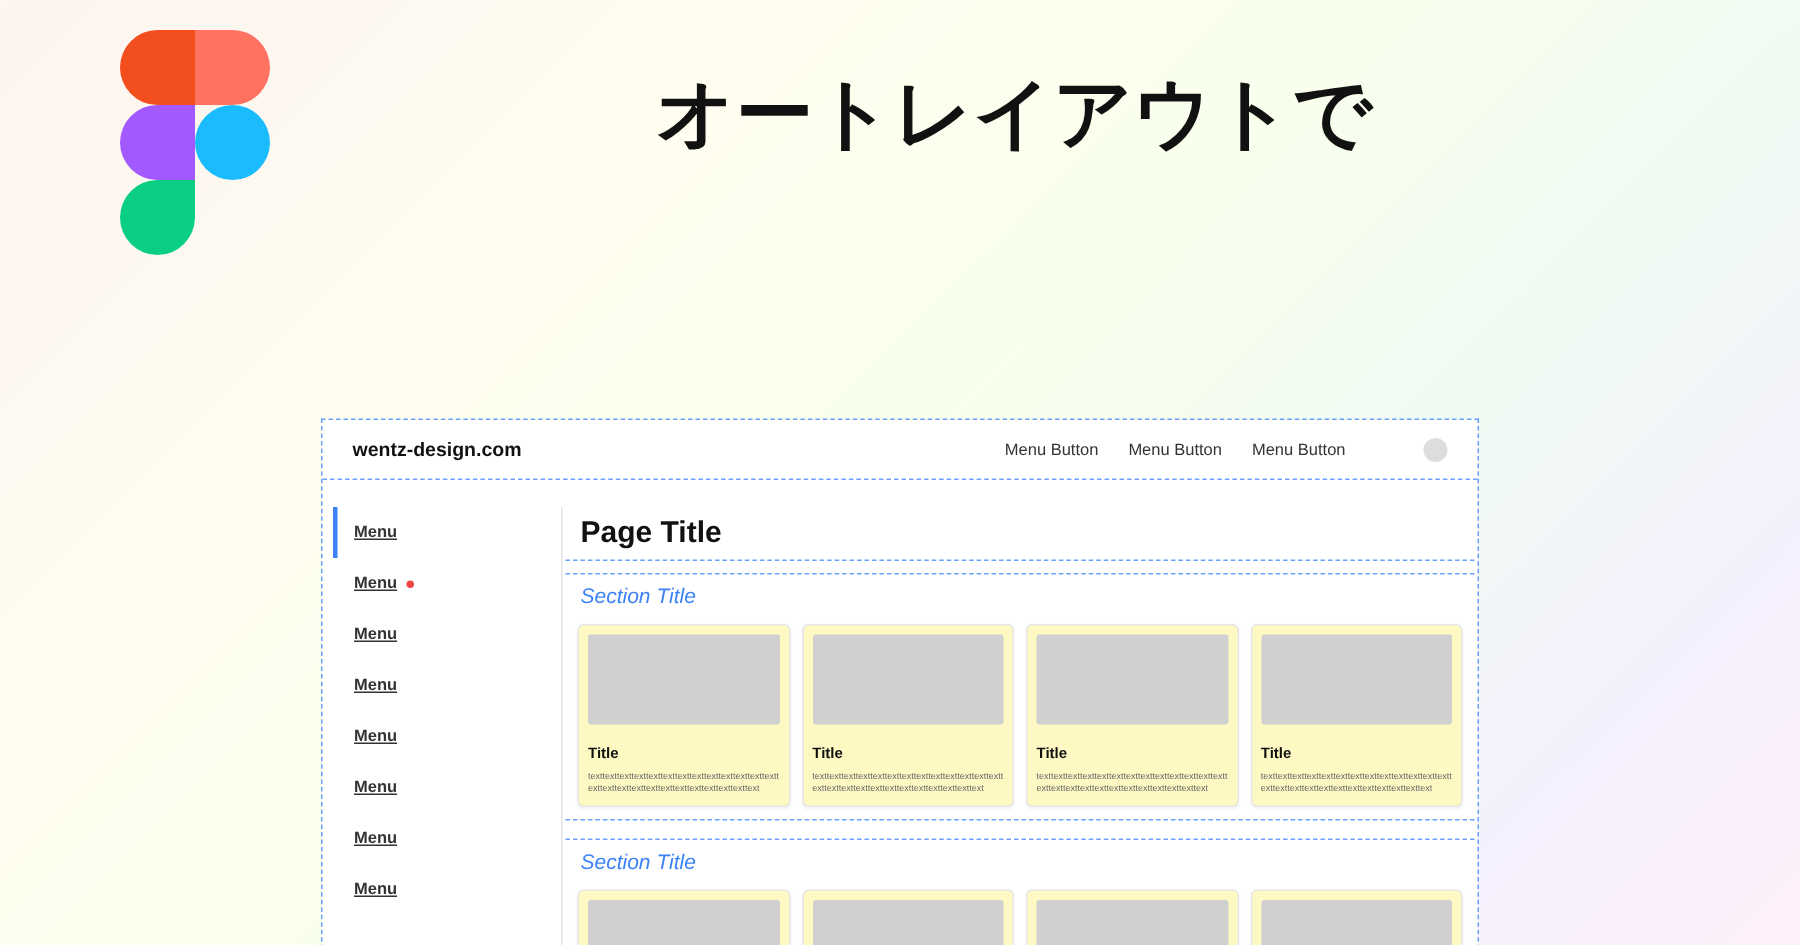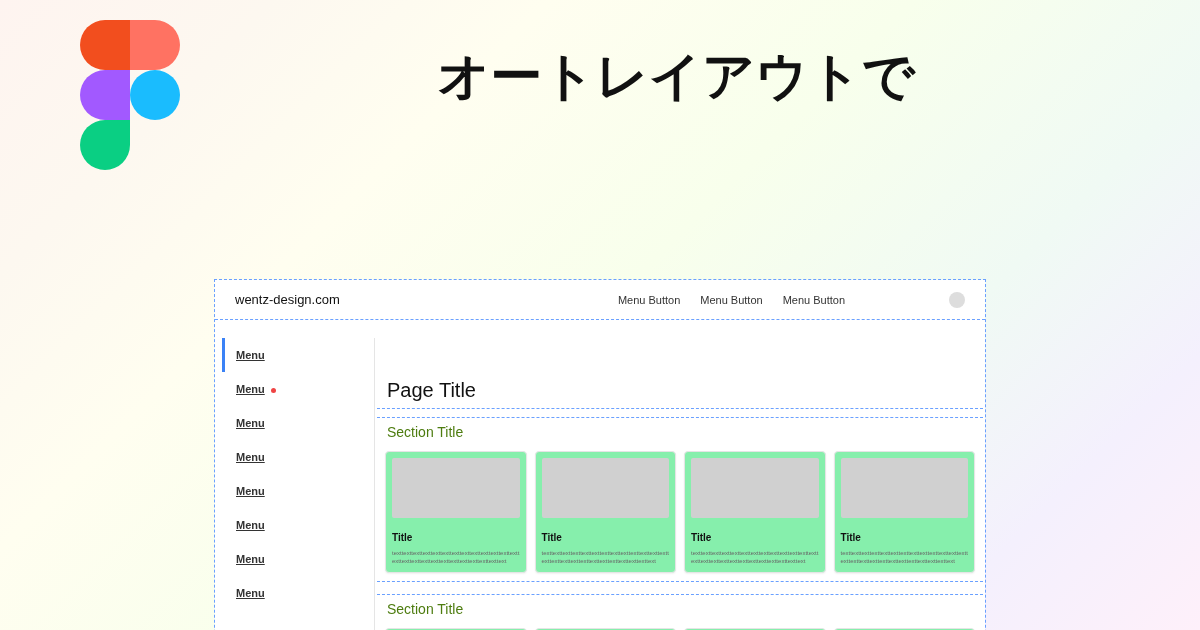--- a/index.html
+++ b/index.html
@@ -37,22 +37,22 @@
   width: 770px;
   background: #fff;
   outline: 1px dashed #6aa0ff;
 }
 .mockup-header {
   display: flex;
   align-items: center;
   padding: 12px 20px;
   border-bottom: 1px dashed #6aa0ff;
 }
-.logo-text { font-size: 13px; font-weight: 400; color: #111; }
-.menu-buttons { margin-left: auto; display: flex; gap: 20px; padding-right: 120px; text-align: right; }
+.logo-text { font-size: 13px; font-weight: 700; color: #111; }
+.menu-buttons { margin-left: auto; display: flex; gap: 20px; padding-right: 68px; text-align: right; }
 .menu-btn { font-size: 11px; color: #333; }
 .avatar-circle { width: 16px; height: 16px; border-radius: 50%; background: #ddd; position: absolute; right: 20px; }
 .mockup-body { display: flex; padding-top: 18px; }
 .sidebar {
   width: 153px;
   border-right: 1px solid #e5e5e5;
   display: flex;
   flex-direction: column;
   margin-left: 7px;
 }
@@ -60,27 +60,27 @@
   padding: 11px 14px;
   font-size: 11px;
   font-weight: 600;
   color: #333;
   position: relative;
   text-decoration: underline;
 }
 .sidebar-item.active { border-left: 3px solid #3b82f6; padding-left: 11px; font-weight: 700; }
 .sidebar-item .dot { display: inline-block; width: 5px; height: 5px; border-radius: 50%; background: #ef4444; margin-left: 6px; vertical-align: middle; }
 .main-area { flex: 1; padding: 0 2px; }
-.page-title { font-size: 20px; font-weight: 400; color: #111; padding: 6px 10px; border-bottom: 1px dashed #6aa0ff; margin-bottom: 8px; margin-top: 35px; }
+.page-title { font-size: 20px; font-weight: 700; color: #111; padding: 6px 10px; border-bottom: 1px dashed #6aa0ff; margin-bottom: 8px; }
 .section-block { border-top: 1px dashed #6aa0ff; border-bottom: 1px dashed #6aa0ff; margin-bottom: 12px; }
-.section-title { font-size: 14px; font-weight: 400; color: #4d7c0f; padding: 6px 10px; }
+.section-title { font-size: 14px; font-weight: 400; color: #3b82f6; padding: 6px 10px; font-style: italic; }
 .card-row { display: flex; gap: 8px; padding: 5px 8px 8px; }
 .card {
   flex: 1;
-  background: #86efac;
+  background: #fef9c3;
   border: 1px solid #e5e5e5;
   border-radius: 4px;
   padding: 6px;
   box-shadow: 0 1px 2px rgba(0,0,0,0.06);
 }
 .card-image { width: 100%; height: 60px; background: #d0d0d0; border-radius: 2px; margin-bottom: 14px; }
 .card-title { font-size: 10px; font-weight: 600; color: #111; margin-bottom: 6px; }
 .card-text { font-size: 6px; color: #666; line-height: 1.4; word-break: break-all; }
 </style>
 </head>

